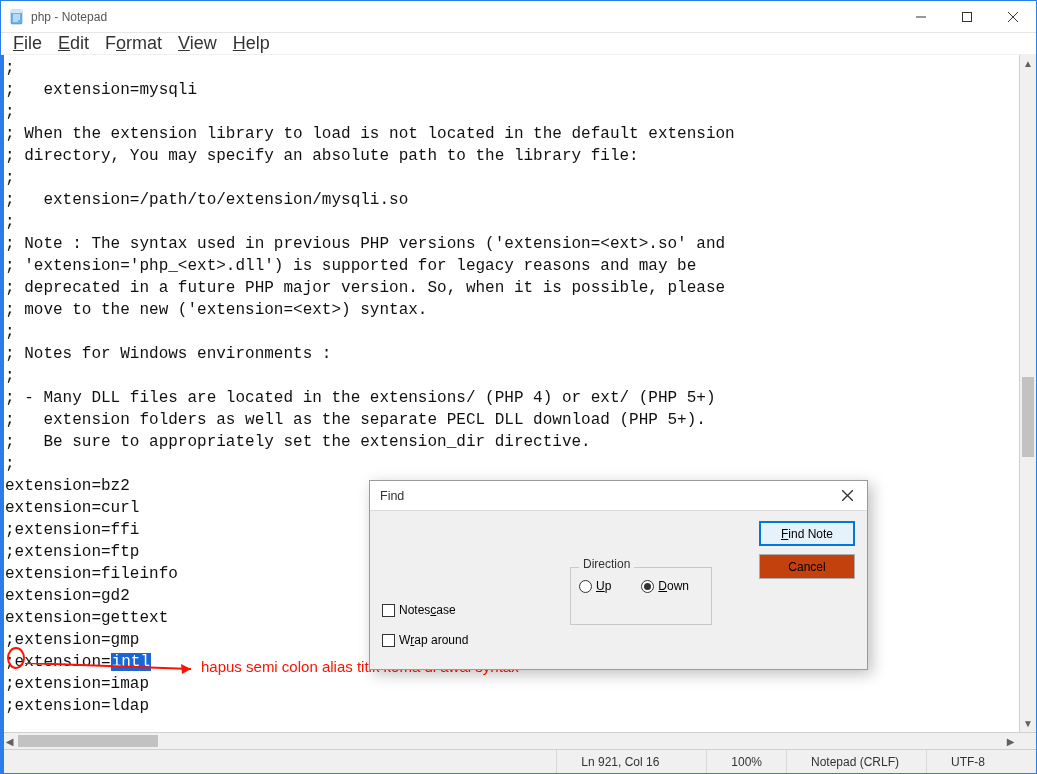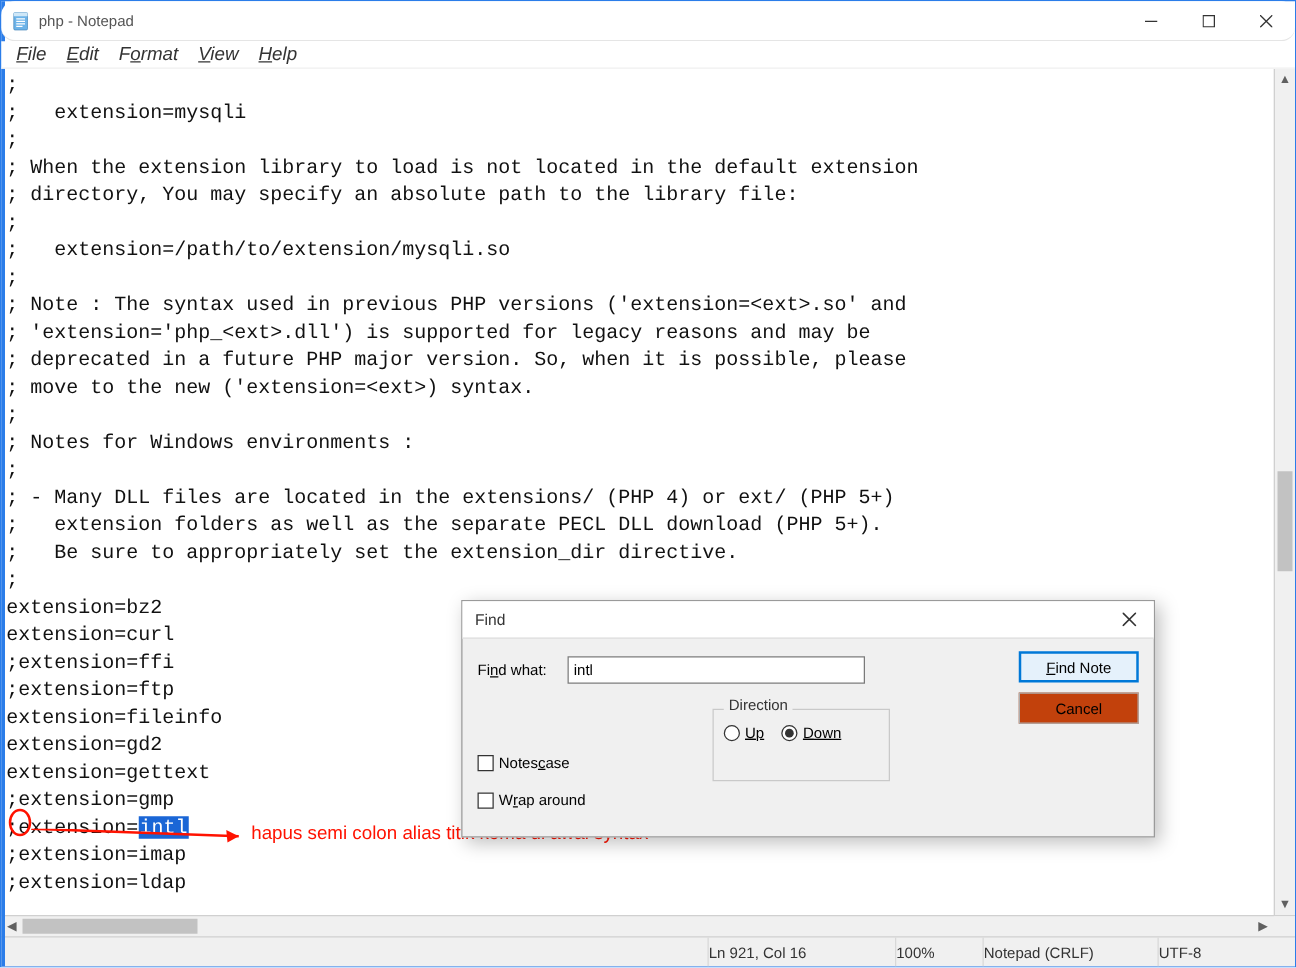--- a/index.html
+++ b/index.html
@@ -29,21 +29,20 @@
   .titlebar {
     height: 32px;
     background: #fff;
     display: flex;
     align-items: center;
     border-bottom: 1px solid #e5e5e5;
     font-size: 12px;
     color: #555;
     position:relative;
     z-index:1;
-    border-radius:11px;
   }
   .titlebar .icon {
     width: 16px; height: 16px;
     margin: 0 6px 0 8px;
     display:inline-block;
   }
   .titlebar .title { flex: 0 0 auto; color:#555;}
   .titlebar .spacer { flex:1; }
   .win-controls { display:flex; height:100%; }
   .win-btn {
@@ -51,25 +50,24 @@
     display:flex; align-items:center; justify-content:center;
     color:#555;
   }
   
   .menubar {
     height: 22px;
     background:#fff;
     display:flex;
     align-items:center;
     padding:0 4px;
-    font-size:15px;
+    font-size:18px;
     color:#333;
     border-bottom:1px solid #f0f0f0;
     z-index:1;
-    font-style:italic;
   }
   .menu-item { padding:1px 8px; }
   .mn-ul { text-decoration: underline; }
   
   .editor-wrap {
     flex:1;
     position:relative;
     display:flex;
     overflow:hidden;
   }
@@ -137,29 +135,29 @@
     background:#f0f0f0;
     border-top:1px solid #d0d0d0;
     display:flex;
     align-items:stretch;
     font-size:12px;
     color:#333;
   }
   .status-cell {
     border-left:1px solid #d8d8d8;
     display:flex;align-items:center;
-    padding:0 0;
+    padding:0 24px;
     white-space:nowrap;
   }
   .status-spacer { flex:1; border-left: none; }
   
   .find-dialog {
     position:absolute;
     left:368px; top:479px;
-    width:555px; height:190px;
+    width:499px; height:190px;
     background:#f0f0f0;
     border:1px solid #9a9a9a;
     box-shadow: 4px 4px 14px rgba(0,0,0,0.25);
     z-index:50;
     display:flex; flex-direction:column;
     font-size:12px;
   }
   .find-title {
     height:30px;
     background:#fff;
@@ -221,23 +219,22 @@
   }
   .direction-group .legend {
     position:relative;
     top:-12px;
     background:#f0f0f0;
     display:inline-block;
     padding:0 4px;
     color:#333;
   }
   .dir-opts {
-    display:flex; gap:14px;
+    display:flex; gap:30px;
     margin-top:-4px;
-    text-decoration:underline;
   }
   .radio, .check {
     width:13px;height:13px;
     border:1px solid #333;
     display:inline-block;
     vertical-align:middle;
     margin-right:4px;
     position:relative;
     background:#fff;
   }
@@ -370,24 +367,20 @@
       <span>Find</span>
       <span class="spacer"></span>
       <div class="find-close">
         <svg width="11" height="11" viewBox="0 0 10 10">
             <line x1="0" y1="0" x2="10" y2="10" stroke="#333" stroke-width="1.2"></line>
             <line x1="10" y1="0" x2="0" y2="10" stroke="#333" stroke-width="1.2"></line>
           </svg>
       </div>
     </div>
     <div class="find-body">
-      <div class="find-row">
-        <span class="find-label"><span>Fi</span><span class="mn-ul">n</span><span>d what:</span></span>
-        <input class="find-input" value="intl" style="">
-      </div>
 
       <div class="direction-group">
         <span class="legend">Direction</span>
         <div class="dir-opts">
           <label><span class="radio"></span><span class="mn-ul">U</span><span>p</span></label>
           <label><span class="radio checked"></span><span class="mn-ul">D</span><span>own</span></label>
         </div>
       </div>
 
       <div class="chk-row chk-match">

